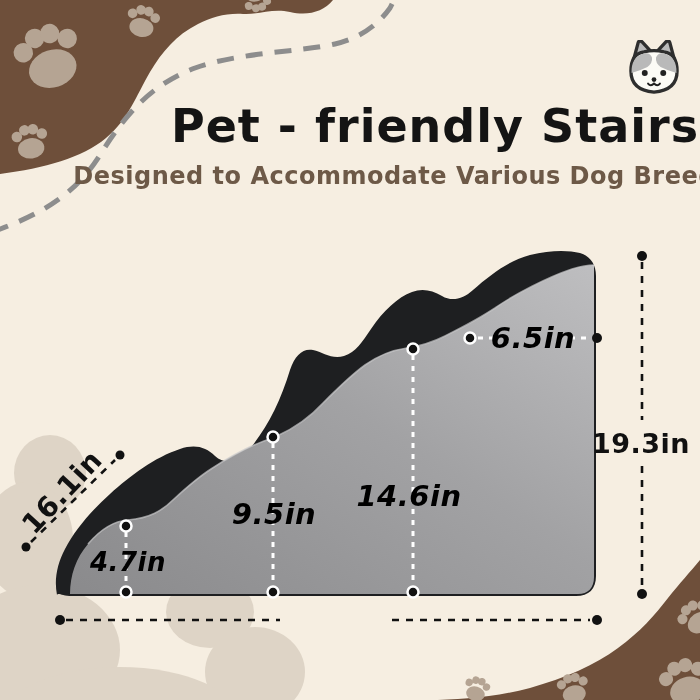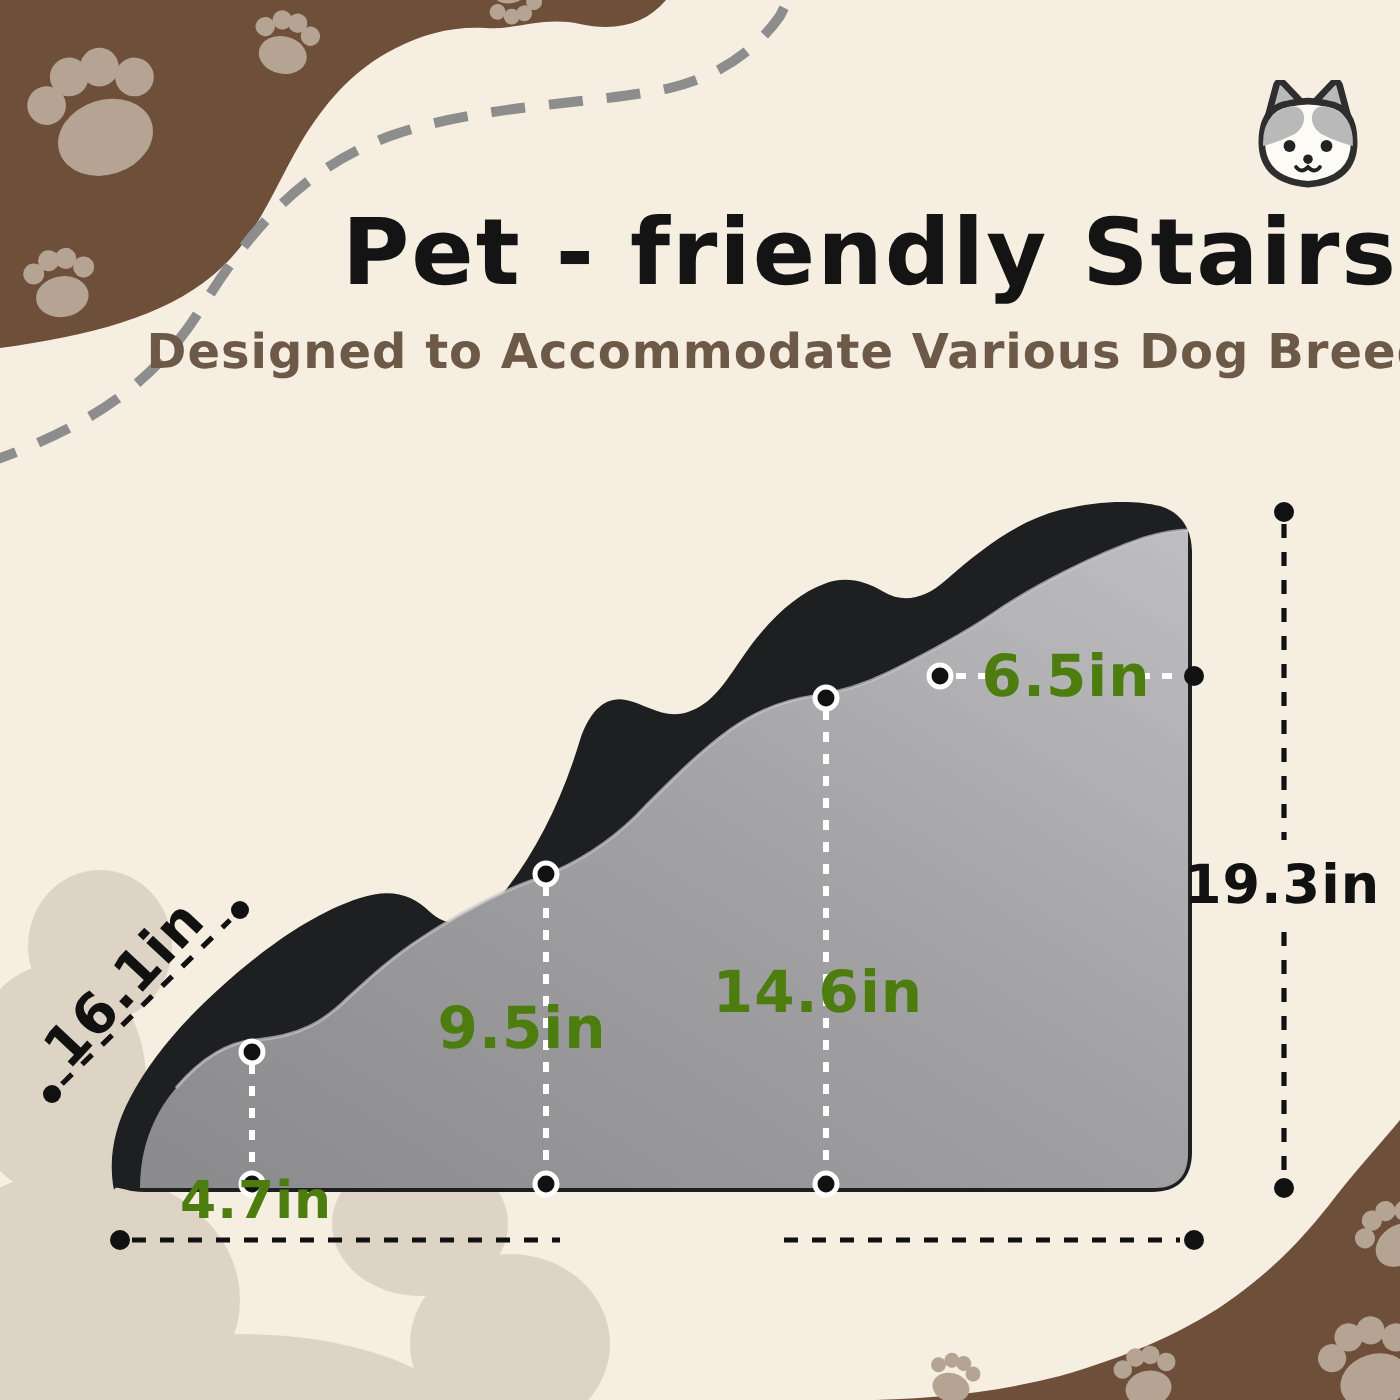--- a/index.html
+++ b/index.html
@@ -10,27 +10,27 @@
   }
   svg.layer{position:absolute;left:0;top:0;width:700px;height:700px;}
   .label{position:absolute;transform:translate(-50%,-50%);white-space:nowrap;font-weight:bold;}
   .title{
     left:435px;top:126px;font-size:46px;font-weight:800;color:#141414;letter-spacing:1px;
   }
   .subtitle{
     left:402px;top:176px;font-size:24px;color:#6d5947;letter-spacing:.5px;
   }
   .dim{font-weight:bold;letter-spacing:.5px;}
-  .dim.white{color:#4d7c0f;}
+  .dim.white{color:#000000;font-style:italic;}
   .dim.black{color:#111111;}
   .dim-65{left:533px;top:338px;font-size:29px;}
   .dim-193{left:641px;top:443px;font-size:27px;}
   .dim-146{left:409px;top:472px;font-size:29px;margin-top:24px;}
-  .dim-95{left:261px;top:514px;font-size:29px;}
-  .dim-47{left:128px;top:562px;font-size:26px;margin-top:39px;}
+  .dim-95{left:274px;top:514px;font-size:29px;}
+  .dim-47{left:128px;top:562px;font-size:26px;}
   .dim-285{left:337px;top:619px;font-size:29px;}
   .dim-161{left:62px;top:492px;font-size:28px;transform:translate(-50%,-50%) rotate(-47deg);}
   .husky{position:absolute;left:620px;top:40px;width:68px;height:66px;}
 </style>
 </head>
 <body>
 
 <div class="canvas">
 
   <svg class="layer" viewBox="0 0 700 700" aria-hidden="true">

